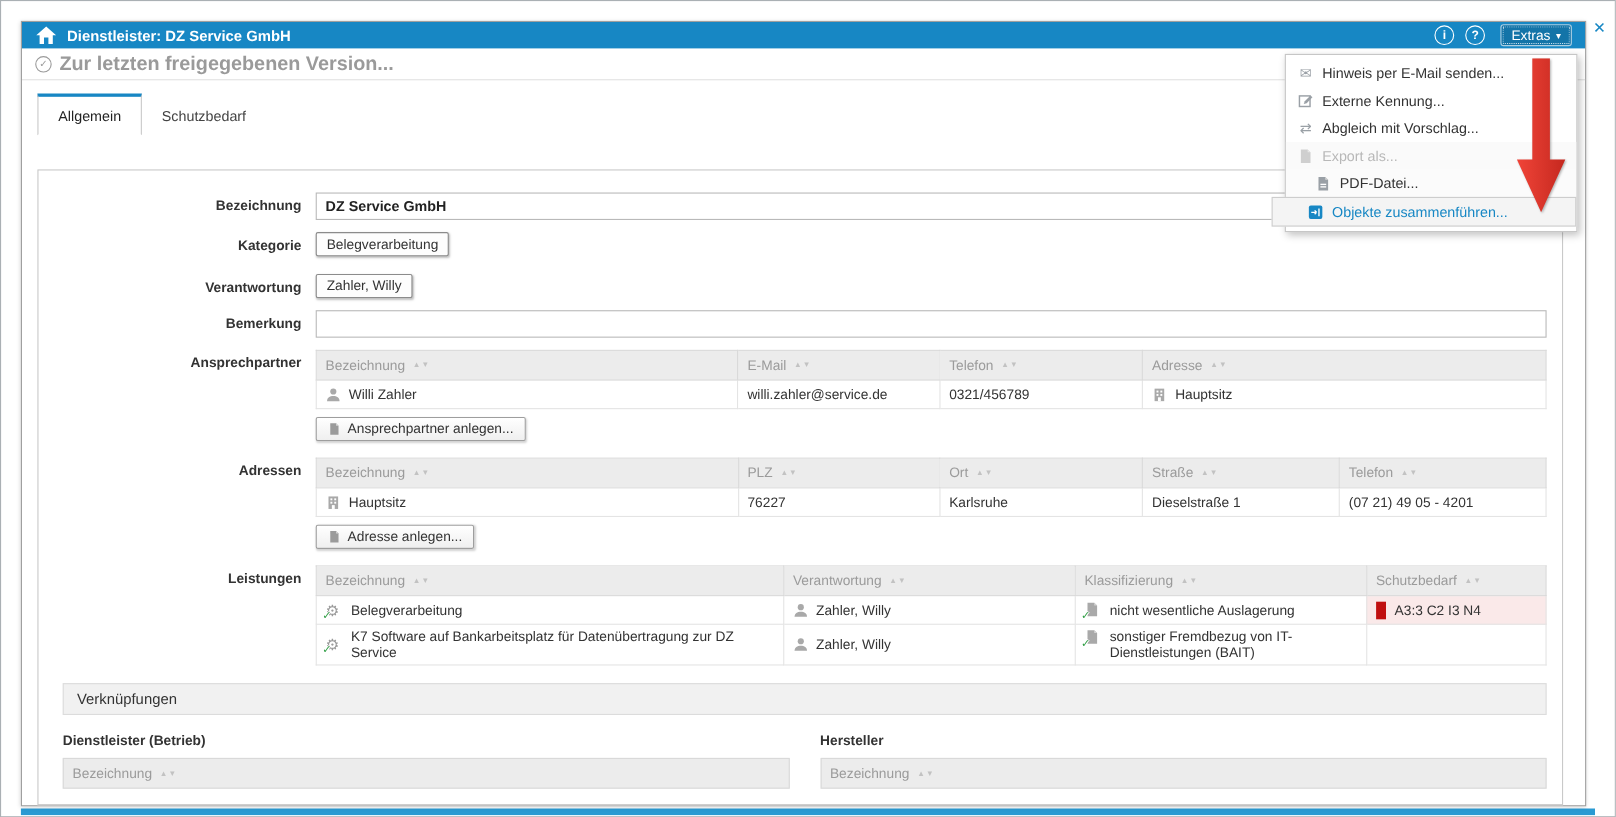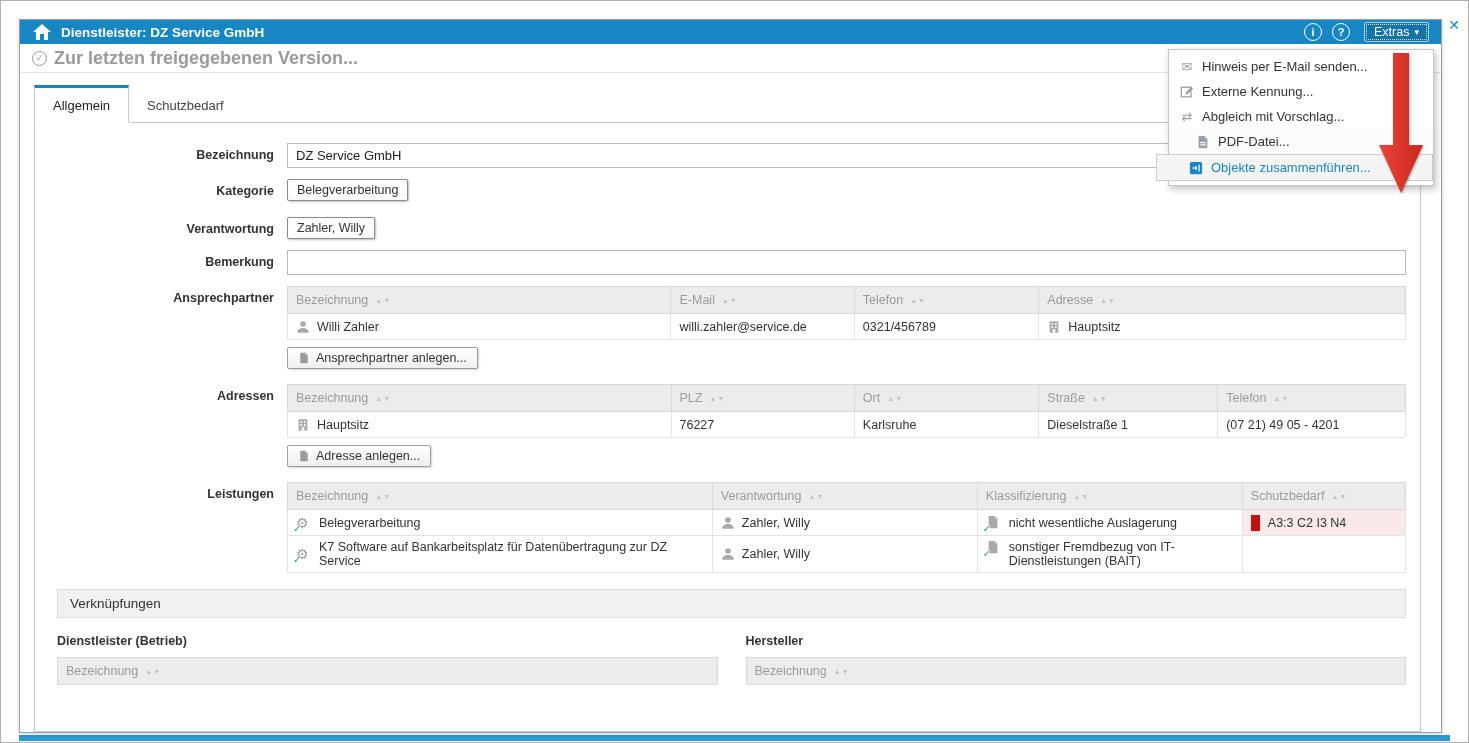--- a/index.html
+++ b/index.html
@@ -25,33 +25,33 @@
                 display:flex; align-items:center; gap:5px; font-family:inherit; }
   .extras-btn .caret { font-size:9px; }
 
   
   .version-bar { height:29px; border-bottom:1px solid #e2e2e2; display:flex; align-items:center; padding:0 12px; flex:0 0 auto; }
   .check-circle { width:15px; height:15px; border:1.6px solid #9a9a9a; border-radius:50%; color:#9a9a9a; font-size:9px;
                   display:flex; align-items:center; justify-content:center; margin-right:7px; font-weight:bold; }
   .version-link { color:#9a9a9a; font-weight:bold; font-size:18px; cursor:pointer; }
 
   
-  .content { flex:1 1 auto; display:flex; flex-direction:column; padding:12px 20px 0 14px; min-height:0; }
+  .content { flex:1 1 auto; display:flex; flex-direction:column; padding:12px 20px 0 14px; min-height:0;gap:32px; }
   .tabbar { display:flex; align-items:flex-end; }
   .tab { padding:10px 18px 9px 18px; font-size:13px; color:#444; cursor:pointer; }
   .tab.active { border:1px solid #c9c9c9; border-top:3px solid #1787c4; border-bottom:1px solid #fff; margin-bottom:-1px;
                 background:#fff; color:#222; position:relative; z-index:2; }
   .panel { flex:1 1 auto; border:1px solid #c9c9c9; padding:20px 14px 0 0; background:#fff; min-height:0; }
 
   
   .frow { display:flex; align-items:flex-start; margin-bottom:11px; }
   .flabel { width:252px; padding-right:13px; text-align:right; font-weight:bold; color:#333; flex:0 0 auto; padding-top:5px; font-size:12.5px; }
   .ffield { flex:1 1 auto; min-width:0; }
   .text-input { width:100%; height:25px; border:1px solid #b9b9b9; padding:0 8px; font-size:13px; font-family:inherit; color:#222; }
-  .text-input.bold { font-weight:normal; }
+  .text-input.bold { font-weight:bold; }
   .chip { display:inline-block; border:1px solid #8b8b8b; border-radius:2px; background:#fdfdfd; padding:3px 9px; font-size:12.5px;
           box-shadow:1px 1px 2px rgba(0,0,0,.25); cursor:pointer; }
 
   
   table.grid { width:100%; border-collapse:collapse; font-size:12.5px; table-layout:fixed; }
   table.grid th { background:#ececec; color:#9b9b9b; font-weight:normal; text-align:left; padding:6px 8px;
                   border:1px solid #d9d9d9; cursor:pointer; white-space:nowrap; overflow:hidden; }
   table.grid td { border:1px solid #e4e4e4; padding:4px 8px; color:#333; vertical-align:middle; background:#fff; }
   .sort { display:inline-block; margin-left:7px; color:#c2c2c2; font-size:7px; letter-spacing:1px; vertical-align:middle; }
   .sort::after { content:"▲▼"; }
@@ -394,20 +394,29 @@
           </svg>
       </span>
       <span>Externe Kennung...</span>
     </div>
     <div class="menu-item">
       <span class="micon">
           <span class="glyph">⇄</span>
         </span>
       <span>Abgleich mit Vorschlag...</span>
     </div>
+    <div class="menu-item disabled">
+      <span class="micon">
+        <svg width="14" height="14" viewBox="0 0 16 16">
+            <path d="M3 1h7l3 3v11H3z" fill="#cfcfcf"></path>
+            <path d="M10 1l3 3h-3z" fill="#e8e8e8"></path>
+          </svg>
+      </span>
+      <span>Export als...</span>
+    </div>
     <div class="menu-item indent pdfrow">
       <span class="micon">
         <svg width="14" height="14" viewBox="0 0 16 16">
             <path d="M3 1h7l3 3v11H3z" fill="#9aa0a6"></path>
             <path d="M10 1l3 3h-3z" fill="#d6d6d6"></path>
             <rect x="5" y="8" width="6" height="1.4" fill="#fff"></rect>
             <rect x="5" y="10.6" width="6" height="1.4" fill="#fff"></rect>
           </svg>
       </span>
       <span>PDF-Datei...</span>

